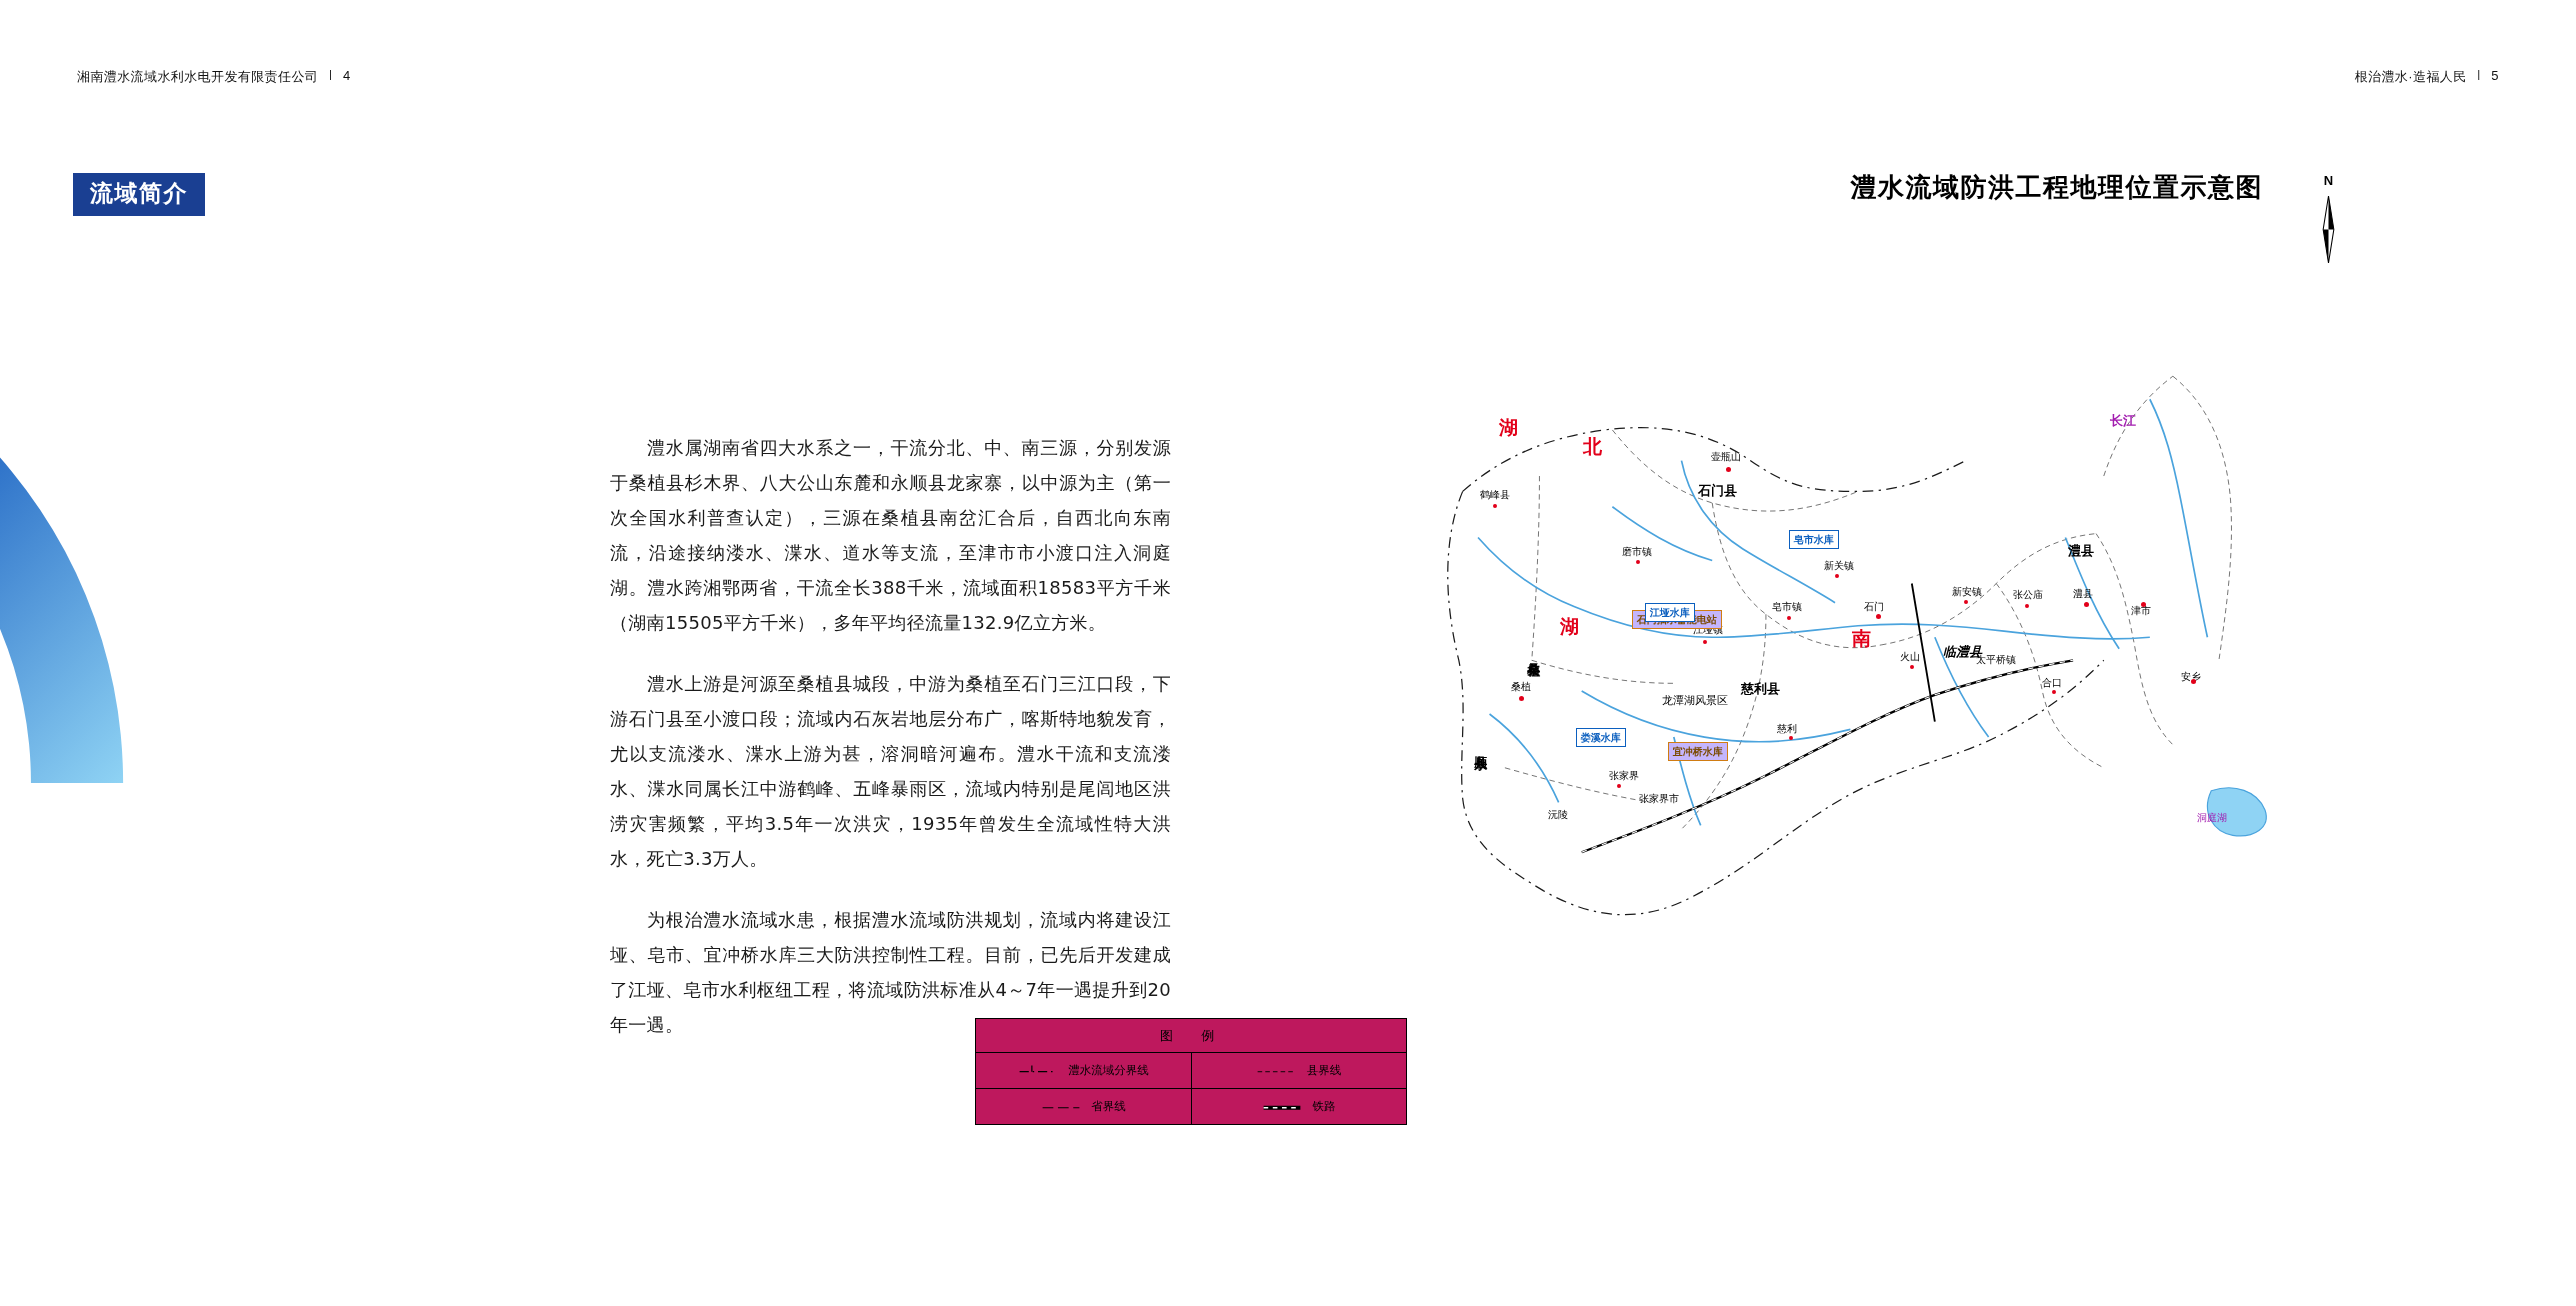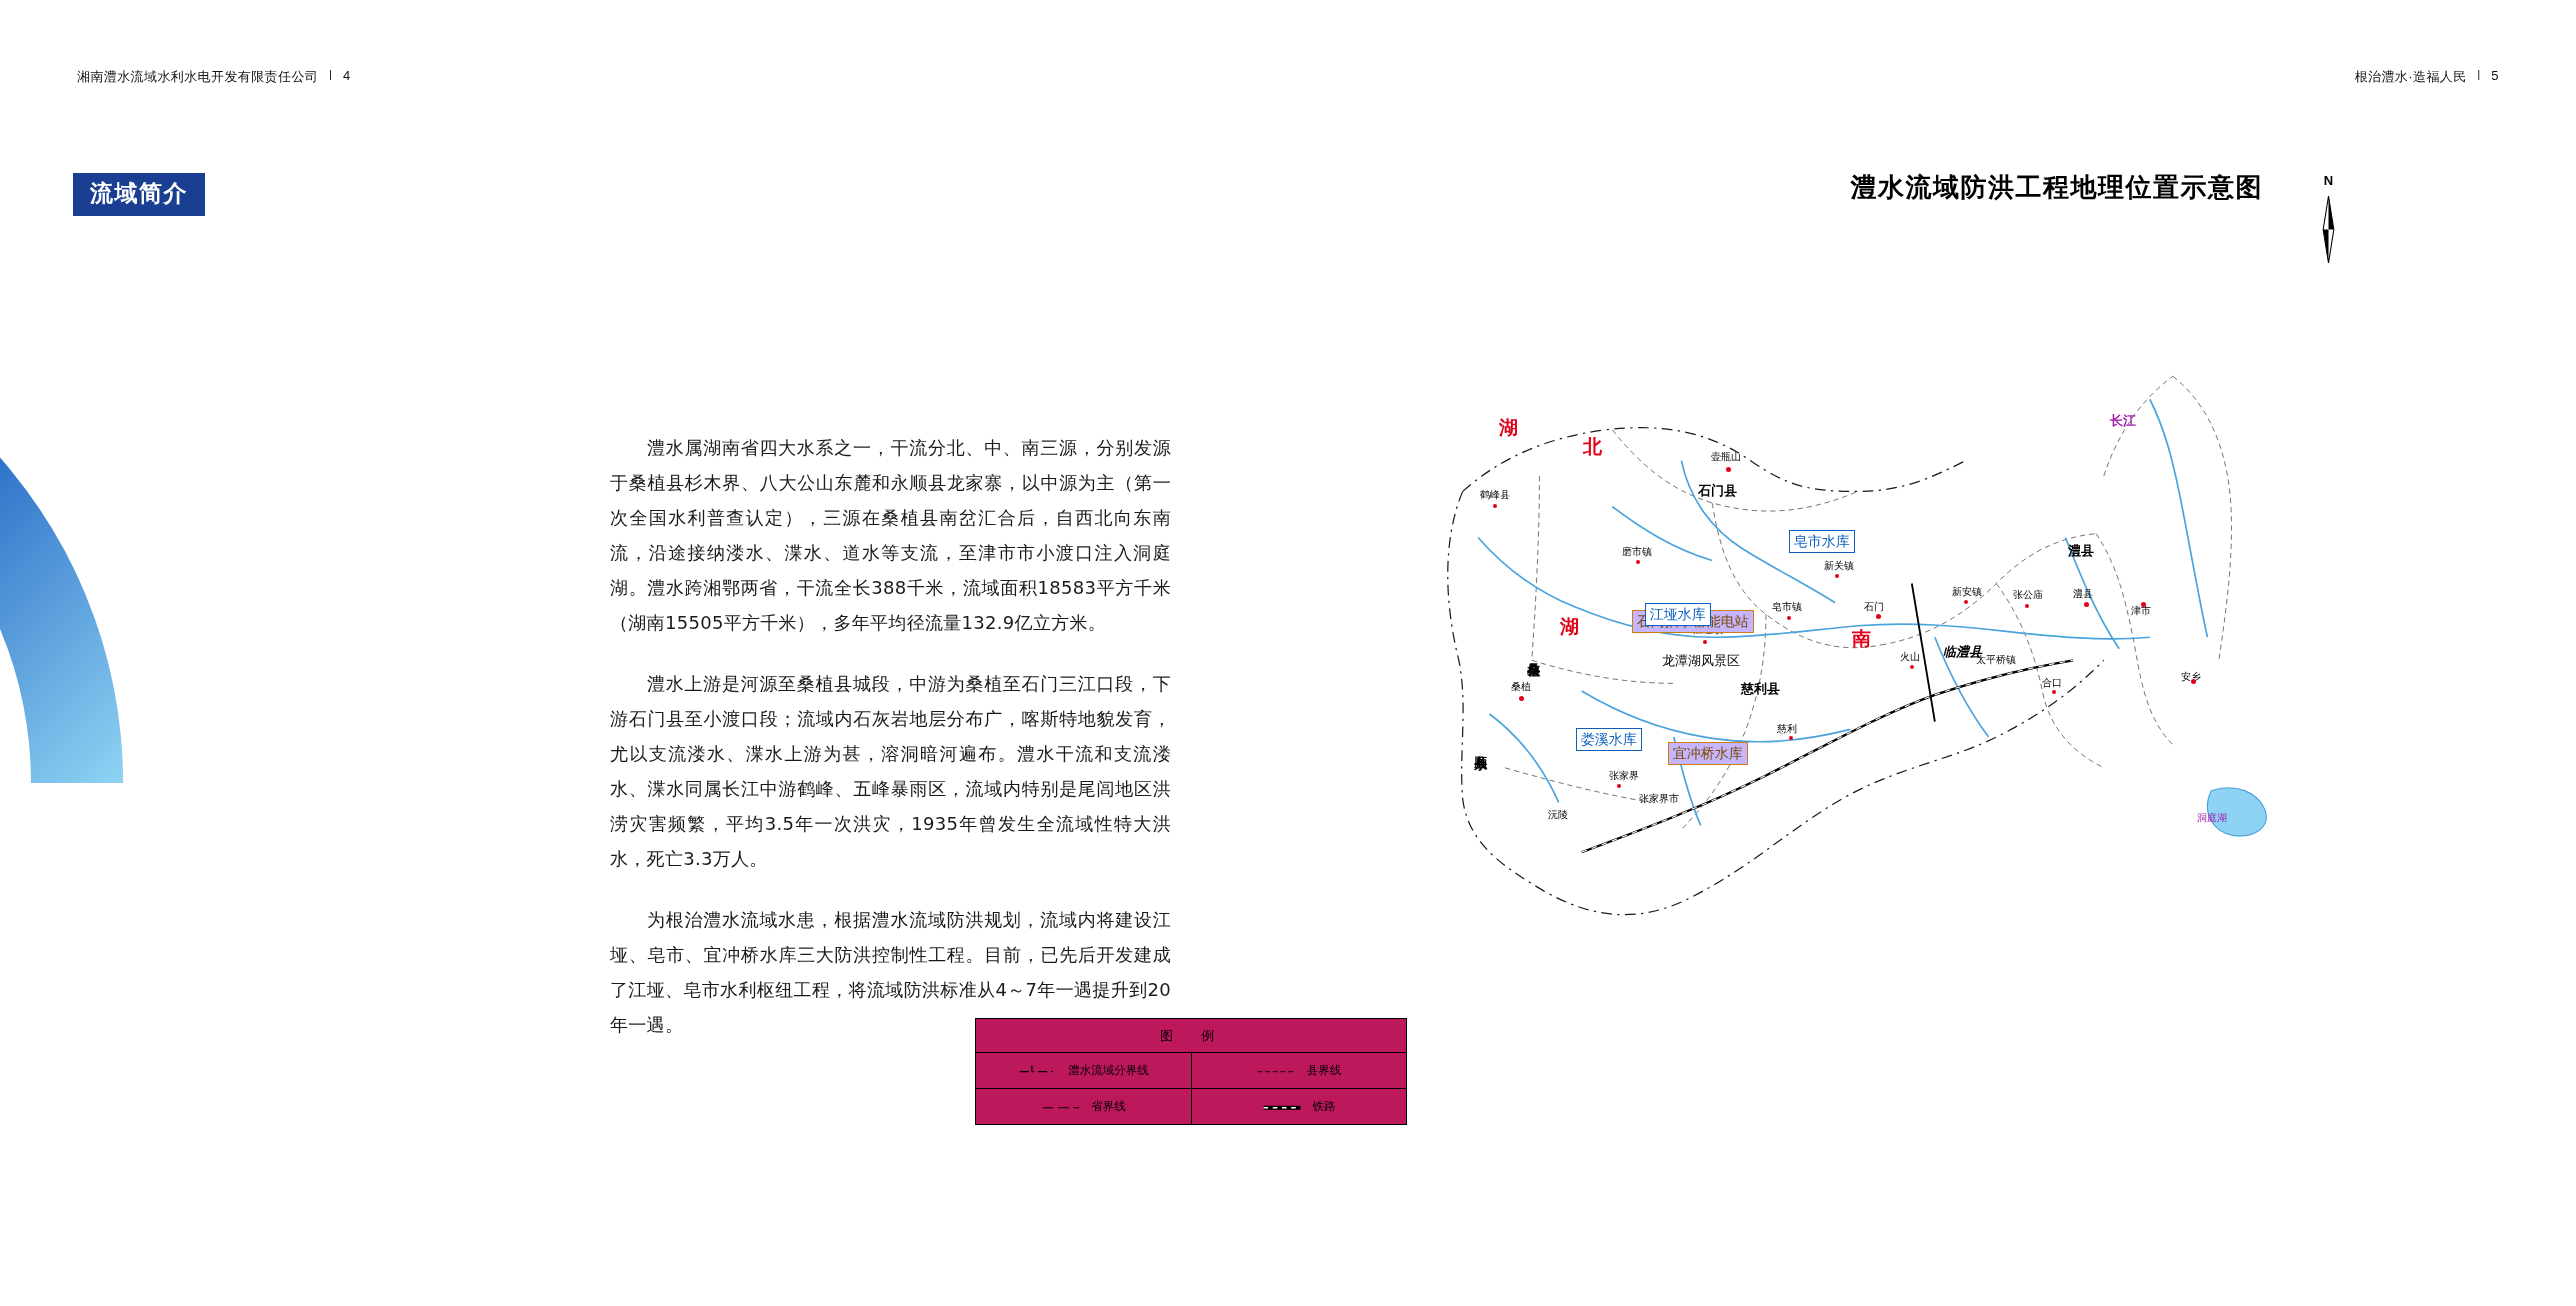--- a/index.html
+++ b/index.html
@@ -193,27 +193,27 @@
     color: #000;
     writing-mode: vertical-rl;
     line-height: 1.1;
   }
   .mlabel.blue {
     color: #a21caf;
     font-size: 10px;
   }
   .boxlabel {
     position: absolute;
-    font-size: 14px;
+    font-size: 10px;
     white-space: nowrap;
     padding: 1.5px 3.8px;
     border: 0.8px solid #0b5fbf;
     color: #0b5fbf;
     background: #ffffff;
-    font-weight: normal;
+    font-weight: bold;
   }
   .boxlabel.org {
     border-color: #d07c12;
     color: #7a4a00;
     background: #c4b5fd;
     margin-top: 36px;
   }
   .dot {
     position: absolute;
     width: 5.4px; height: 5.4px;
@@ -368,21 +368,21 @@
   <div class="mlabel" style="left:1976px; top:653px;">太平桥镇</div>
   <div class="mlabel" style="left:2042px; top:676px;">合口</div>
   <div class="mlabel" style="left:2181px; top:670px;">安乡</div>
   <div class="mlabel" style="left:1511px; top:680px;">桑植</div>
   <div class="mlabel" style="left:1777px; top:722px;">慈利</div>
   <div class="mlabel blue" style="left:2110px; top:412px; font-size:13px; font-weight:bold;">长江</div>
   <div class="mlabel blue" style="left:2197px; top:811px;">洞庭湖</div>
   <div class="mlabel" style="left:1609px; top:769px;">张家界</div>
   <div class="mlabel" style="left:1548px; top:808px;">沅陵</div>
   <div class="mlabel" style="left:1639px; top:792px;">张家界市</div>
-  <div class="mlabel" style="left:1662px; top:652px; font-size:13px;">龙潭湖风景区</div>
+  <div class="mlabel" style="left:1662px; top:693px; font-size:11px;">龙潭湖风景区</div>
 
   <div class="boxlabel" style="left:1789px; top:530px;">皂市水库</div>
   <div class="boxlabel org" style="left:1632px; top:574px;">石门抽水蓄能电站</div>
   <div class="boxlabel" style="left:1645px; top:603px;">江垭水库</div>
   <div class="boxlabel org" style="left:1668px; top:706px;">宜冲桥水库</div>
   <div class="boxlabel" style="left:1576px; top:728px;">娄溪水库</div>
 
   <div class="dot" style="left:1726px; top:467px;"></div>
   <div class="dot sm" style="left:1493px; top:504px;"></div>
   <div class="dot sm" style="left:1636px; top:560px;"></div>

